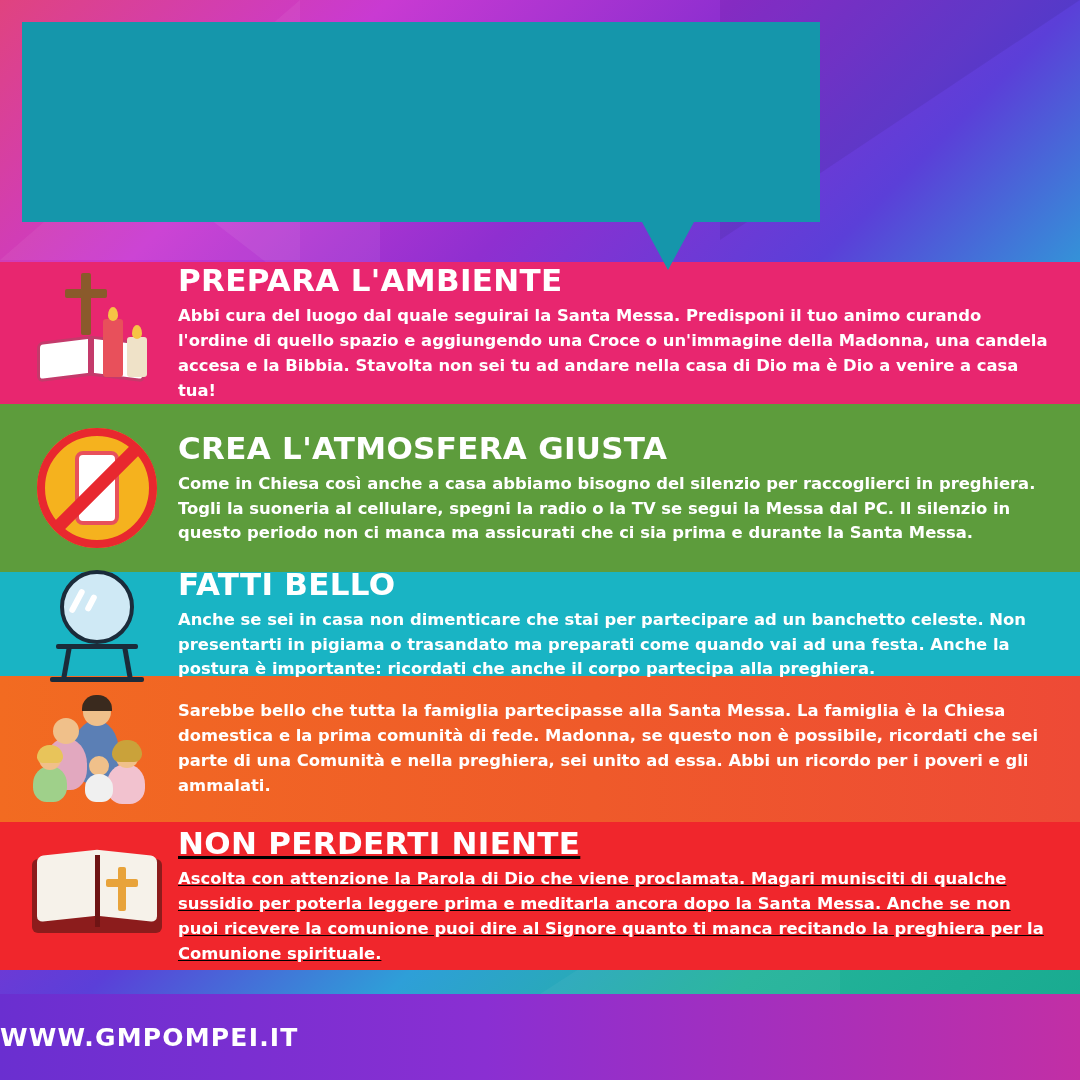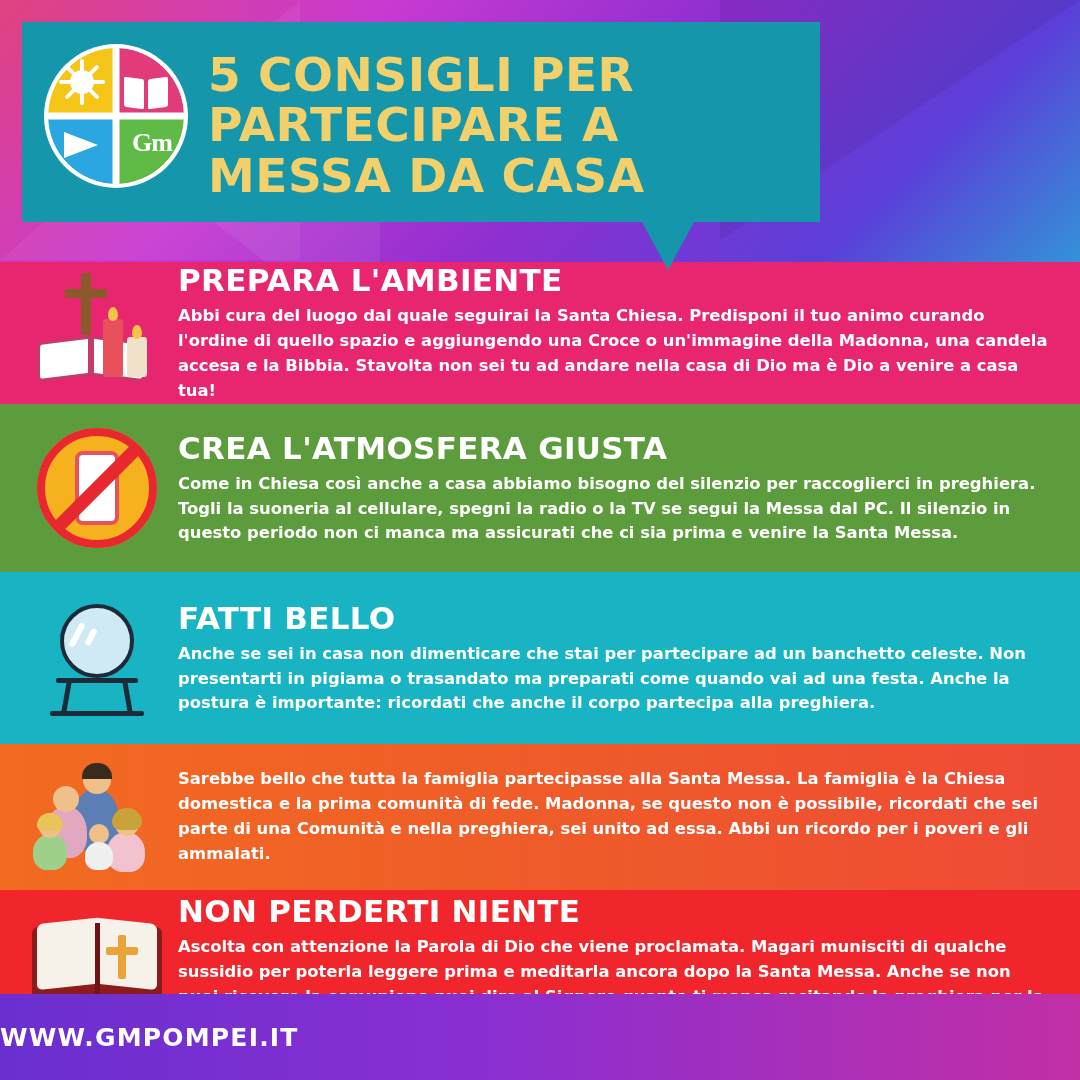--- a/index.html
+++ b/index.html
@@ -71,23 +71,23 @@
   .row h2{
     margin:0 0 6px 0;color:#fff;font-size:31px;font-weight:bold;
     text-transform:uppercase;letter-spacing:.3px;font-family:"DejaVu Sans", sans-serif;
   }
   .row p{
     margin:0;color:#fff;font-size:16.4px;line-height:1.52;font-weight:bold;
     font-family:"DejaVu Sans", sans-serif;
   }
   .r1{background:#e8266f;height:142px;}
   .r2{background:#5d9c3c;height:168px;}
-  .r3{background:#19b4c4;height:172px;}
+  .r3{background:#19b4c4;height:104px;}
   .r4{background:linear-gradient(90deg,#f26b21 0%,#ef5a2a 55%,#ee4a36 100%);height:146px;}
-  .r5{background:#f0262c;height:148px;}
+  .r5{background:#f0262c;height:148px;text-decoration:underline;}
 
   
   .footer{
     position:absolute;left:0;bottom:0;width:1080px;height:86px;
     background:linear-gradient(90deg,#6a2fd0 0%,#8a2fd2 45%,#c22fa5 100%);
     display:flex;align-items:center;justify-content:flex-start;z-index:6;
   }
   .footer span{
     color:#fff;font-size:25px;font-weight:bold;letter-spacing:1.2px;
     font-family:"DejaVu Sans", sans-serif;
@@ -144,42 +144,20 @@
   <div class="bg-base"></div>
   <div class="bg-t" style="border-left:300px solid transparent;border-bottom:260px solid rgba(255,255,255,.10);left:0;top:0;"></div>
   <div class="bg-t" style="border-right:360px solid transparent;border-top:240px solid rgba(0,0,0,.12);right:0;top:0;"></div>
   <div class="bg-t" style="border-left:260px solid transparent;border-top:200px solid rgba(255,255,255,.12);left:120px;top:150px;"></div>
   <div class="bg-t" style="border-right:280px solid transparent;border-bottom:200px solid rgba(0,0,0,.10);right:60px;bottom:120px;"></div>
   <div class="bg-t" style="border-left:340px solid transparent;border-bottom:220px solid rgba(255,255,255,.08);left:500px;bottom:60px;"></div>
 </div>
 
 <div class="header-wrap">
   <div class="bubble">
-    <div class="logo">
-      <div class="q q1"></div>
-        <div class="q q2"></div>
-        <div class="q q3"></div>
-        <div class="q q4"></div>
-      <div class="cross-v"></div>
-        <div class="cross-h"></div>
-      <div class="sunrays">
-        <div class="ray" style="transform:rotate(0deg)"></div>
-        <div class="ray" style="transform:rotate(45deg)"></div>
-        <div class="ray" style="transform:rotate(90deg)"></div>
-        <div class="ray" style="transform:rotate(135deg)"></div>
-      </div>
-      <div class="sun"></div>
-      <div class="book">
-        <div class="pg pgL"></div>
-          <div class="pg pgR"></div>
-      </div>
-      <div class="plane"></div>
-      <div class="gm">Gm</div>
-    </div>
-    <div class="title">5 CONSIGLI PER PARTECIPARE A MESSA DA CASA</div>
   </div>
   <div class="bubble-tail"></div>
 </div>
 
 <div class="rows">
 
   <div class="row r1">
     <div class="icon">
       <div class="ico">
         <div class="crossIcon">
@@ -193,35 +171,35 @@
         <div class="candle red">
             <div class="flame"></div>
           </div>
         <div class="candle beige">
             <div class="flame"></div>
           </div>
       </div>
     </div>
     <div class="txt">
       <h2>PREPARA L'AMBIENTE</h2>
-      <p>Abbi cura del luogo dal quale seguirai la Santa Chiesa. Predisponi il tuo animo curando l'ordine di quello spazio e aggiungendo una Croce o un'immagine della Madonna, una candela accesa e la Bibbia. Stavolta non sei tu ad andare nella casa di Dio ma è Dio a venire a casa tua!</p>
+      <p>Abbi cura del luogo dal quale seguirai la Santa Messa. Predisponi il tuo animo curando l'ordine di quello spazio e aggiungendo una Croce o un'immagine della Madonna, una candela accesa e la Bibbia. Stavolta non sei tu ad andare nella casa di Dio ma è Dio a venire a casa tua!</p>
     </div>
   </div>
 
   <div class="row r2">
     <div class="icon">
       <div class="nophone">
         <div class="pbody"></div>
         <div class="ring"></div>
         <div class="slash"></div>
       </div>
     </div>
     <div class="txt">
       <h2>CREA L'ATMOSFERA GIUSTA</h2>
-      <p>Come in Chiesa così anche a casa abbiamo bisogno del silenzio per raccoglierci in preghiera. Togli la suoneria al cellulare, spegni la radio o la TV se segui la Messa dal PC. Il silenzio in questo periodo non ci manca ma assicurati che ci sia prima e venire la Santa Messa.</p>
+      <p>Come in Chiesa così anche a casa abbiamo bisogno del silenzio per raccoglierci in preghiera. Togli la suoneria al cellulare, spegni la radio o la TV se segui la Messa dal PC. Il silenzio in questo periodo non ci manca ma assicurati che ci sia prima e durante la Santa Messa.</p>
     </div>
   </div>
 
   <div class="row r3">
     <div class="icon">
       <div class="mirror">
         <div class="glass"></div>
         <div class="gl1"></div>
           <div class="gl2"></div>
         <div class="stand"></div>

